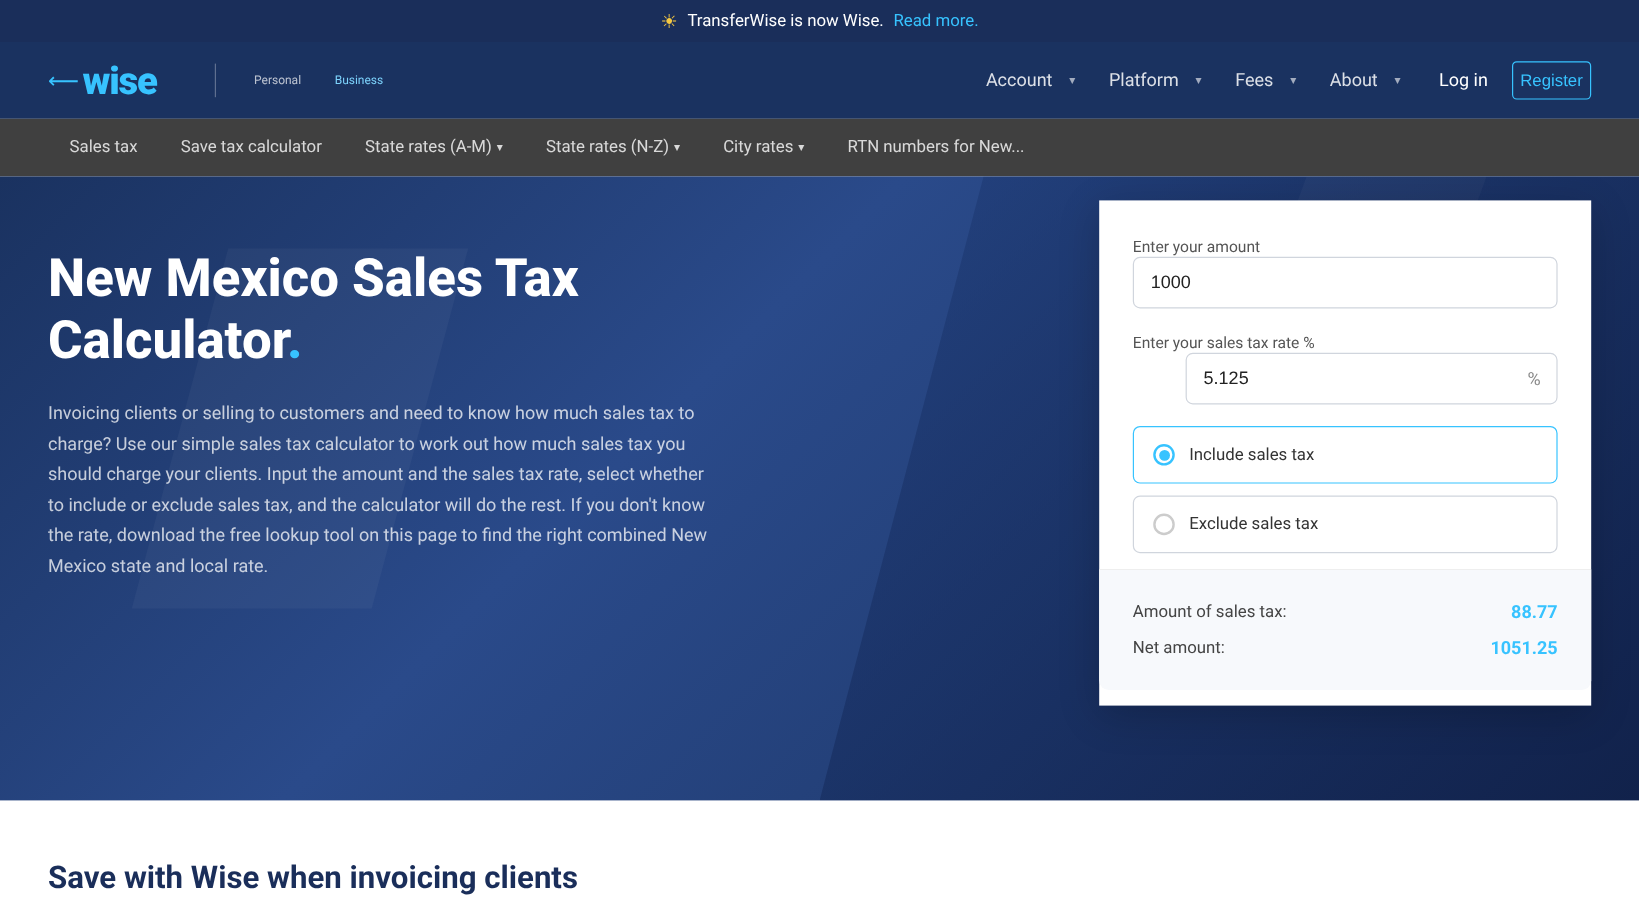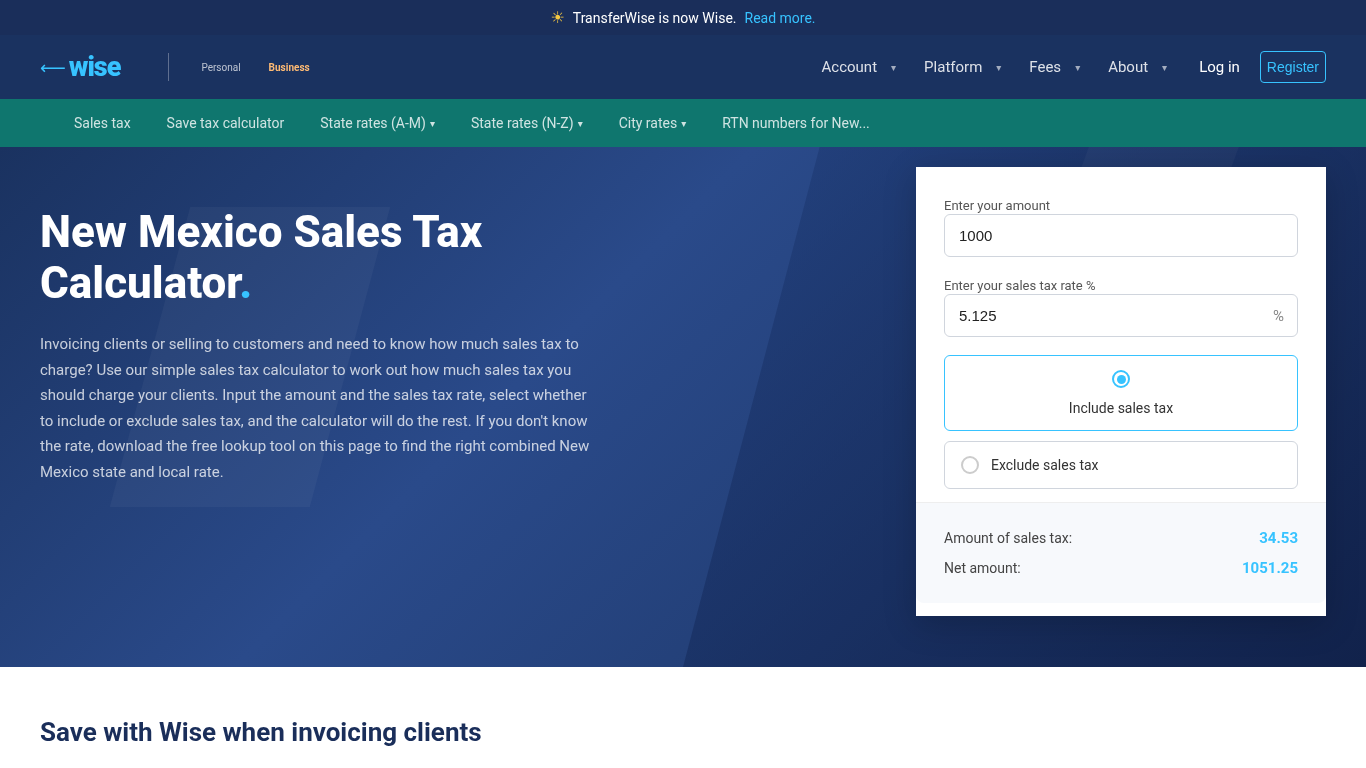--- a/index.html
+++ b/index.html
@@ -33,21 +33,21 @@
       display: flex;
       align-items: center;
       height: 64px;
     }
     .logo-area {
       display: flex;
       align-items: center;
       margin-right: 30px;
     }
     .logo-text {
-      font-size: 27px;
+      font-size: 32px;
       font-weight: 900;
       color: #37c3ff;
       letter-spacing: -1px;
     }
     .logo-arrow {
       color: #37c3ff;
       margin-right: 3px;
       font-size: 18px;
     }
     .nav-divider {
@@ -62,22 +62,22 @@
       gap: 0;
     }
     .nav-link {
       color: rgba(255,255,255,0.7);
       text-decoration: none;
       font-size: 10px;
       padding: 0 14px;
       cursor: pointer;
     }
     .nav-link.active {
-      color: #fdba74;
-      font-weight: 700;
+      color: #7dd3fc;
+      font-weight: 400;
     }
     .nav-right {
       margin-left: auto;
       display: flex;
       align-items: center;
       gap: 4px;
     }
     .nav-right-link {
       color: rgba(255,255,255,0.85);
       text-decoration: none;
@@ -104,22 +104,22 @@
       background: transparent;
       padding: 7px 6px;
       border-radius: 4px;
       font-size: 14px;
       cursor: pointer;
       font-weight: 500;
     }
 
     
     .sub-nav {
-      background: #0f766e;
-      padding: 0 56px;
+      background: #404040;
+      padding: 0 40px;
       display: flex;
       align-items: center;
       height: 48px;
       gap: 0;
     }
     .sub-nav-link {
       color: rgba(255,255,255,0.8);
       text-decoration: none;
       font-size: 14px;
       padding: 0 18px;
@@ -218,20 +218,21 @@
       border-radius: 6px;
       padding: 12px 14px;
       font-size: 15px;
       color: #222;
       margin-bottom: 18px;
       outline: none;
     }
     .calc-input-row {
       position: relative;
       margin-bottom: 18px;
+      margin-left: 44px;
     }
     .calc-input-row input {
       width: 100%;
       border: 1.5px solid #d0d5dd;
       border-radius: 6px;
       padding: 12px 40px 12px 14px;
       font-size: 15px;
       color: #222;
       outline: none;
     }
@@ -248,21 +249,20 @@
       border-radius: 6px;
       padding: 14px 16px;
       margin-bottom: 10px;
       display: flex;
       align-items: center;
       gap: 12px;
       cursor: pointer;
     }
     .radio-option.selected {
       border-color: #37c3ff;
-      flex-direction: column;
     }
     .radio-dot {
       width: 18px;
       height: 18px;
       border-radius: 50%;
       border: 2px solid #ccc;
       display: flex;
       align-items: center;
       justify-content: center;
       flex-shrink: 0;
@@ -404,21 +404,21 @@
     </div>
 
     <div class="radio-option">
       <div class="radio-dot"></div>
       <span class="radio-label">Exclude sales tax</span>
     </div>
 
     <div class="calc-results">
       <div class="calc-result-row">
         <span class="calc-result-label">Amount of sales tax:</span>
-        <span class="calc-result-value">34.53</span>
+        <span class="calc-result-value">88.77</span>
       </div>
       <div class="calc-result-row">
         <span class="calc-result-label">Net amount:</span>
         <span class="calc-result-value">1051.25</span>
       </div>
     </div>
   </div>
 </section>
 
 <section class="save-section">

